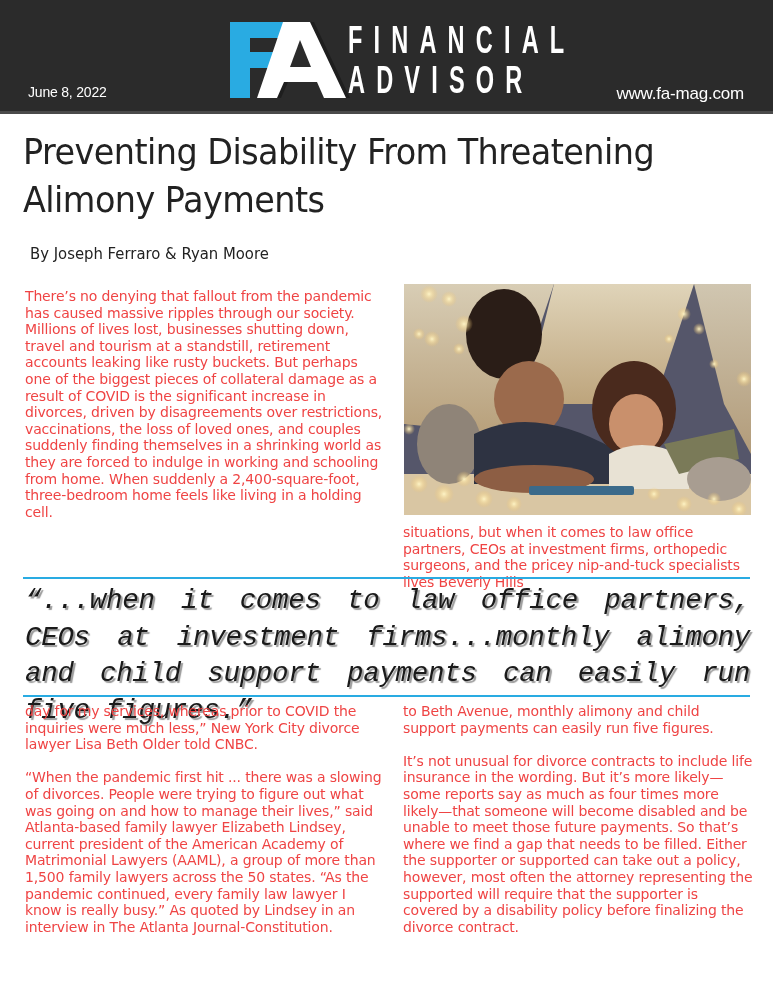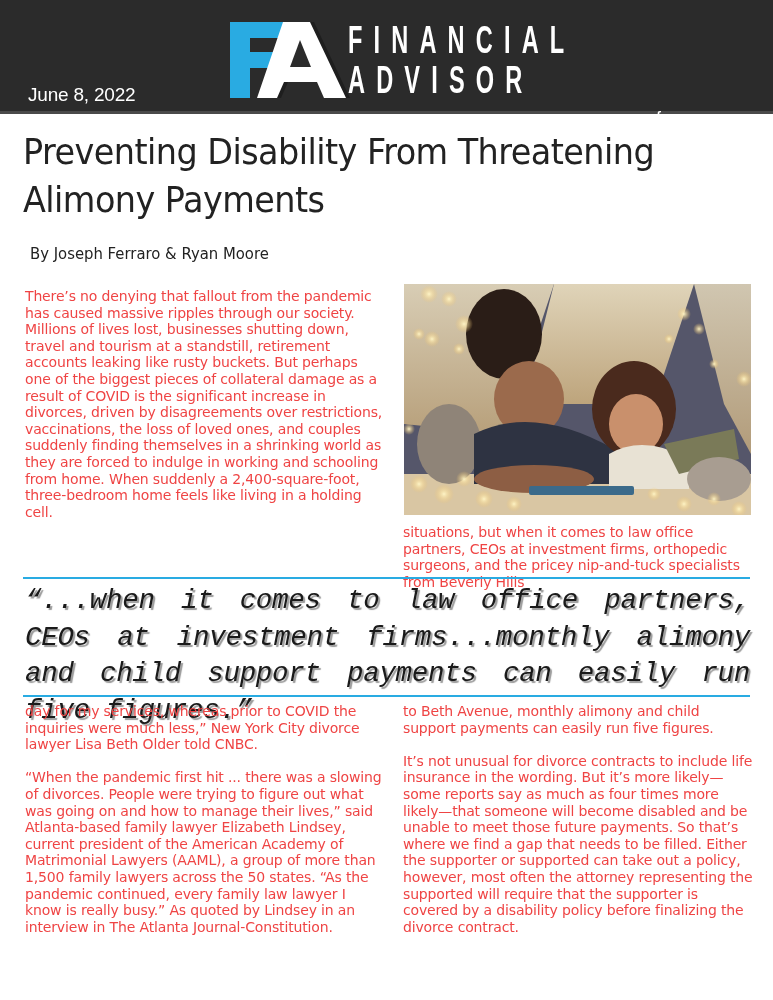--- a/index.html
+++ b/index.html
@@ -6,25 +6,25 @@
   body {
     width: 773px; height: 1000px; position: relative; overflow: hidden;
     background: #ffffff; font-family: "DejaVu Sans", sans-serif; color: #222;
   }
   .header {
     position: absolute; left: 0; top: 0; width: 773px; height: 111px;
     background: #2b2b2b; border-bottom: 3px solid #4a4a4a;
   }
   .header .date {
     position: absolute; left: 28px; top: 84px; color: #ffffff;
-    font-family: "Liberation Sans", sans-serif; font-size: 19px; letter-spacing: -0.2px;
+    font-family: "Liberation Sans", sans-serif; font-size: 14px; letter-spacing: -0.2px;
   }
   .header .url {
     position: absolute; right: 29px; top: 84px; color: #ffffff;
-    font-family: "Liberation Sans", sans-serif; font-size: 17px; letter-spacing: -0.2px; margin-top: 24px;
+    font-family: "Liberation Sans", sans-serif; font-size: 17px; letter-spacing: -0.2px;
   }
   .logo { position: absolute; left: 230px; top: 22px; width: 340px; height: 76px; text-align: right; }
   .logo svg { display: block; }
   .logo .word {
     position: absolute; left: 118px; color: #ffffff;
     font-family: "Liberation Sans", sans-serif; font-weight: bold;
     font-size: 38px; line-height: 38px; transform: scaleX(0.62); transform-origin: left top;
     letter-spacing: 18px; white-space: nowrap;
   }
   .logo .w1 { top: -1px; }
@@ -149,21 +149,21 @@
     <circle cx="110" cy="220" r="8" fill="url(#glow)"></circle>
     <circle cx="250" cy="210" r="7" fill="url(#glow)"></circle>
     <circle cx="280" cy="220" r="8" fill="url(#glow)"></circle>
     <circle cx="310" cy="215" r="7" fill="url(#glow)"></circle>
     <circle cx="335" cy="225" r="8" fill="url(#glow)"></circle>
     <circle cx="5" cy="145" r="6" fill="url(#glow)"></circle>
   </svg>
 </div>
 
 <div class="col col-right-top">
-  <p>situations, but when it comes to law office partners, CEOs at investment firms, orthopedic surgeons, and the pricey nip-and-tuck specialists from Beverly Hills</p>
+  <p>situations, but when it comes to law office partners, CEOs at investment firms, orthopedic surgeons, and the pricey nip-and-tuck specialists lives Beverly Hills</p>
 </div>
 
 <div class="pullquote">
   <p>“...when it comes to law office partners, CEOs at investment firms...monthly alimony and child support payments can easily run five figures.”</p>
 </div>
 
 <div class="col col-left-bottom">
   <p>day for my services, whereas prior to COVID the inquiries were much less,” New York City divorce lawyer Lisa Beth Older told CNBC.</p>
   <p>“When the pandemic first hit ... there was a slowing of divorces. People were trying to figure out what was going on and how to manage their lives,” said Atlanta-based family lawyer Elizabeth Lindsey, current president of the American Academy of Matrimonial Lawyers (AAML), a group of more than 1,500 family lawyers across the 50 states. “As the pandemic continued, every family law lawyer I know is really busy.” As quoted by Lindsey in an interview in The Atlanta Journal-Constitution.</p>
 </div>

